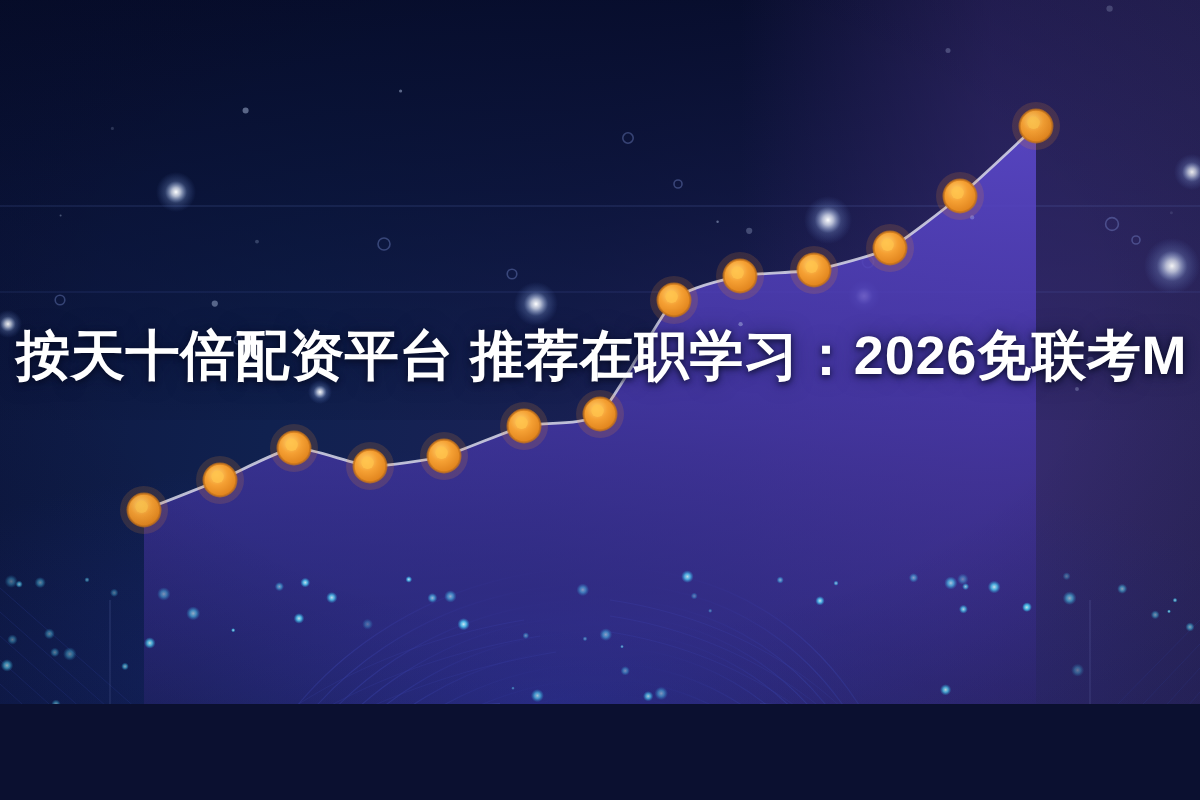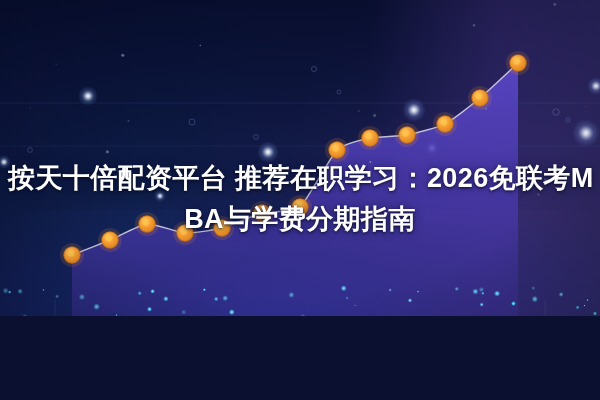--- a/index.html
+++ b/index.html
@@ -8,21 +8,21 @@
     padding: 0;
     background: #0b1030;
   }
   body {
     font-family: "Liberation Sans", "DejaVu Sans", sans-serif;
   }
 
   #banner {
     position: relative;
     width: 600px;
-    height: 316px;
+    height: 352px;
     overflow: hidden;
     background: #ef4444;
   }
 
   
   .bg-base {
     position: absolute;
     inset: 0;
     background:
       linear-gradient(100deg,
@@ -384,16 +384,15 @@
         <circle cx="200.3" cy="45.5" r="0.79" fill="#cfe0ff" opacity="0.42"></circle>
         <circle cx="30.3" cy="107.8" r="0.51" fill="#cfe0ff" opacity="0.33"></circle>
         <circle cx="486.1" cy="108.7" r="1.06" fill="#cfe0ff" opacity="0.28"></circle>
       </g>
   </svg>
 
   <div class="bg-vignette"></div>
 
   <div class="title-wrap">
     <span class="title-line">按天十倍配资平台 推荐在职学习：2026免联考M</span>
-    <span class="title-line">BA与学费分期指南</span>
   </div>
 
 </div>
 
 </body></html>

